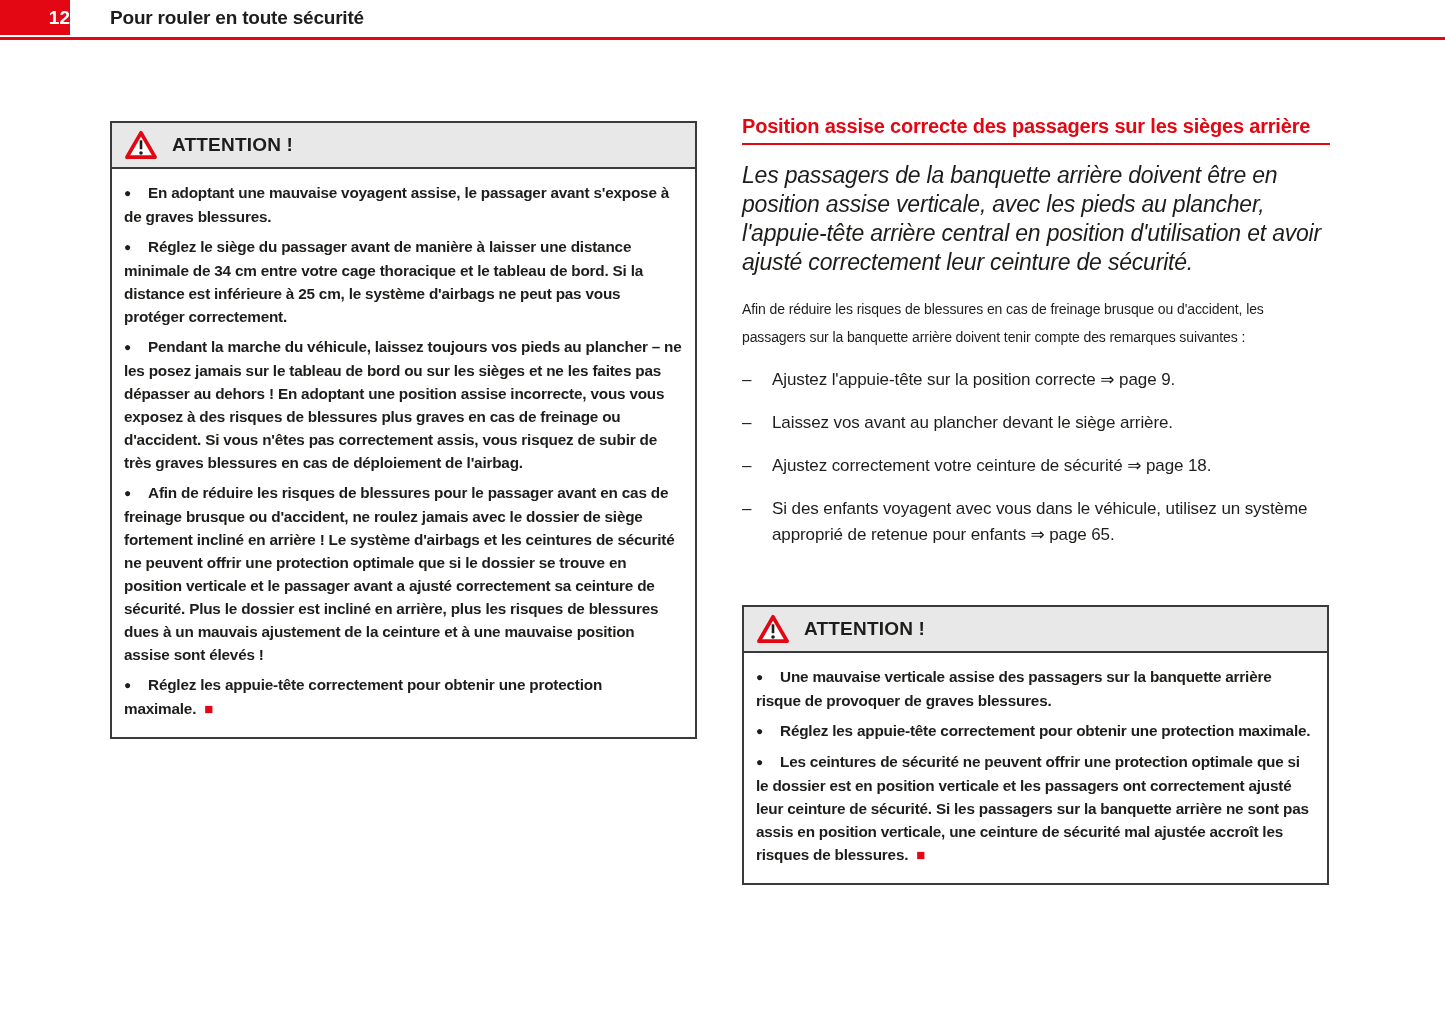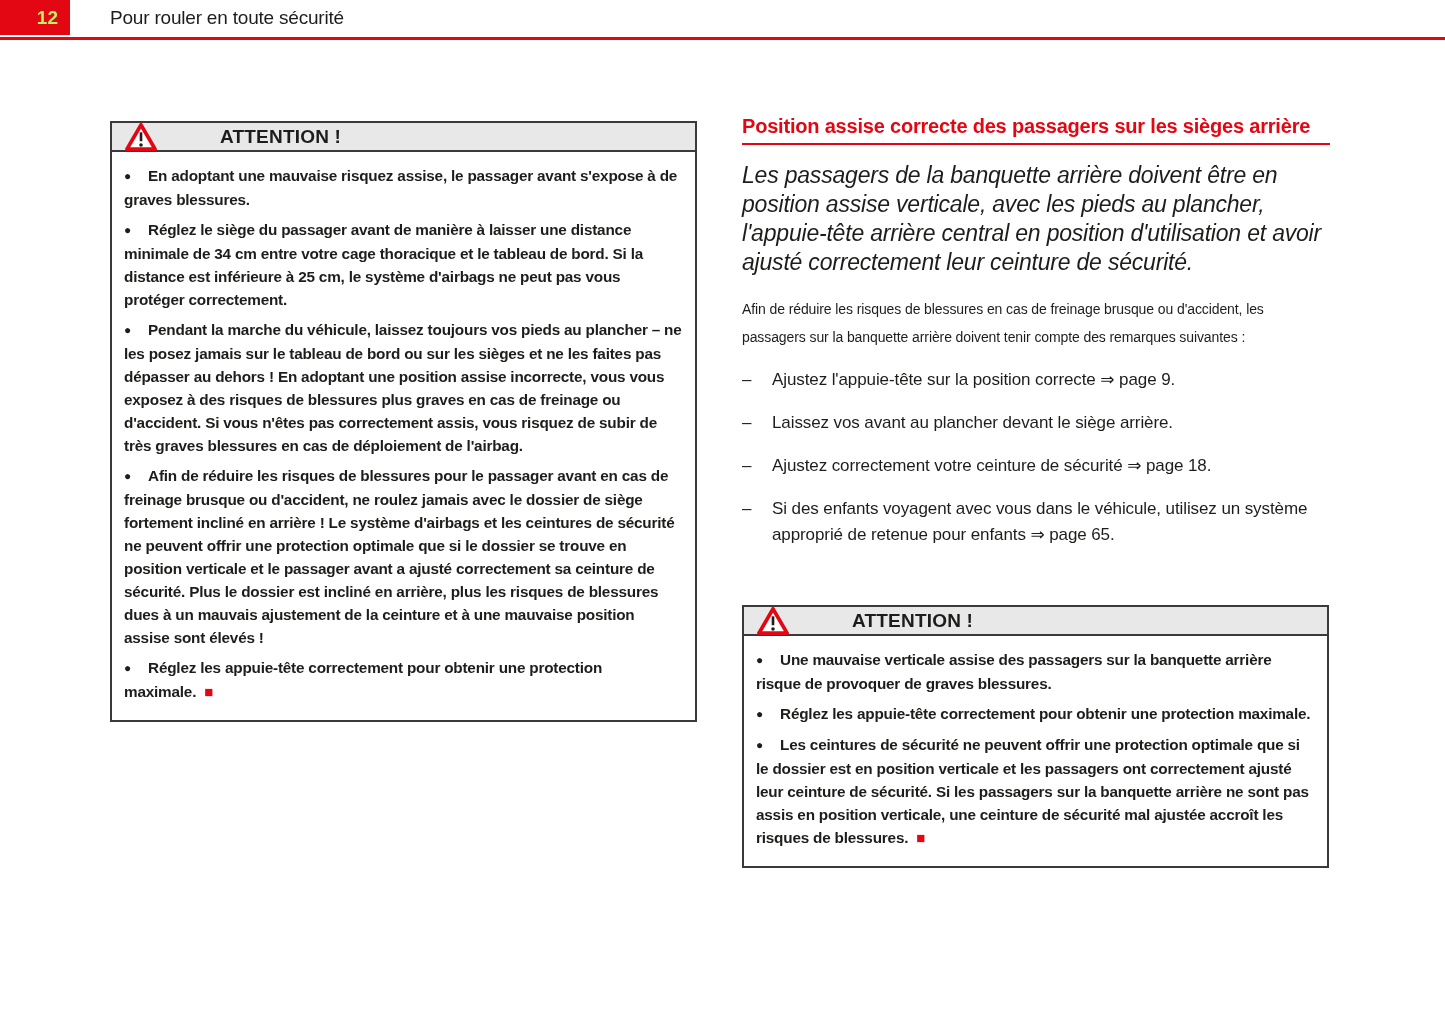--- a/index.html
+++ b/index.html
@@ -8,43 +8,43 @@
     position:relative;
     background:#ffffff;
     font-family:"Liberation Sans","DejaVu Sans",sans-serif;
     color:#1d1d1b;
     overflow:hidden;
   }
 
   
   .page-num-box {
     position:absolute; left:0; top:0; width:70px; height:35px;
-    background:#e30613; color:#bef264;
+    background:#e30613; color:#ffffff;
     display:flex; align-items:center; justify-content:flex-end;
-    padding-right:12px; font-size:19px; font-weight:bold;
+    font-size:19px; font-weight:bold;
   }
   .header-title {
     position:absolute; left:110px; top:7px;
-    font-size:19px; font-weight:normal; letter-spacing:-0.2px;
+    font-size:19px; font-weight:bold; letter-spacing:-0.2px;
   }
   .header-rule {
     position:absolute; left:0; top:37px; width:1445px; height:3px;
     background:#e30613;
   }
 
   
   .warnbox {
     position:absolute; width:587px;
     border:2px solid #3a3a3a; background:#ffffff;
   }
   .warnbox-left  { left:110px; top:121px; }
   .warnbox-right { left:742px; top:605px; }
   .warnbox-header {
     background:#e8e8e8; border-bottom:2px solid #3a3a3a;
-    height:29px; display:flex; align-items:center; padding:0 12px;gap:48px;
+    height:46px; display:flex; align-items:center; padding:0 12px;
   }
   .warn-icon { flex:0 0 auto; margin-right:14px; display:block; }
   .warnbox-title {
     font-size:19px; font-weight:bold; letter-spacing:0.2px;
   }
   .warnbox-body { padding:5px 12px 10px 12px; }
   .wbullet {
     font-size:15.3px; font-weight:bold; line-height:23px;
     letter-spacing:-0.2px; margin:7px 0;
   }
@@ -89,21 +89,21 @@
 <div class="warnbox warnbox-left">
   <div class="warnbox-header">
     <svg class="warn-icon" width="34" height="30" viewBox="0 0 36 32">
       <path d="M18 3 L33 29 L3 29 Z" fill="#ffffff" stroke="#e30613" stroke-width="4" stroke-linejoin="round"></path>
       <rect x="16.6" y="11" width="2.8" height="9.5" fill="#1d1d1b"></rect>
       <circle cx="18" cy="24.5" r="1.9" fill="#1d1d1b"></circle>
     </svg>
     <span class="warnbox-title">ATTENTION !</span>
   </div>
   <div class="warnbox-body">
-    <p class="wbullet"><span class="bmark">●</span><span>En adoptant une mauvaise risquez assise, le passager avant s'expose à de graves blessures.</span></p>
+    <p class="wbullet"><span class="bmark">●</span><span>En adoptant une mauvaise voyagent assise, le passager avant s'expose à de graves blessures.</span></p>
     <p class="wbullet"><span class="bmark">●</span><span>Réglez le siège du passager avant de manière à laisser une distance minimale de 34 cm entre votre cage thoracique et le tableau de bord. Si la distance est inférieure à 25 cm, le système d'airbags ne peut pas vous protéger correctement.</span></p>
     <p class="wbullet"><span class="bmark">●</span><span>Pendant la marche du véhicule, laissez toujours vos pieds au plancher – ne les posez jamais sur le tableau de bord ou sur les sièges et ne les faites pas dépasser au dehors ! En adoptant une position assise incorrecte, vous vous exposez à des risques de blessures plus graves en cas de freinage ou d'accident. Si vous n'êtes pas correctement assis, vous risquez de subir de très graves blessures en cas de déploiement de l'airbag.</span></p>
     <p class="wbullet"><span class="bmark">●</span><span>Afin de réduire les risques de blessures pour le passager avant en cas de freinage brusque ou d'accident, ne roulez jamais avec le dossier de siège fortement incliné en arrière ! Le système d'airbags et les ceintures de sécurité ne peuvent offrir une protection optimale que si le dossier se trouve en position verticale et le passager avant a ajusté correctement sa ceinture de sécurité. Plus le dossier est incliné en arrière, plus les risques de blessures dues à un mauvais ajustement de la ceinture et à une mauvaise position assise sont élevés !</span></p>
     <p class="wbullet"><span class="bmark">●</span><span>Réglez les appuie-tête correctement pour obtenir une protection maximale.</span><span class="endsq">■</span></p>
   </div>
 </div>
 
 <div class="right-col">
   <div class="section-heading">Position assise correcte des passagers sur les sièges arrière</div>
   <p class="lead-italic">Les passagers de la banquette arrière doivent être en position assise verticale, avec les pieds au plancher, l'appuie-tête arrière central en position d'utilisation et avoir ajusté correctement leur ceinture de sécurité.</p>

